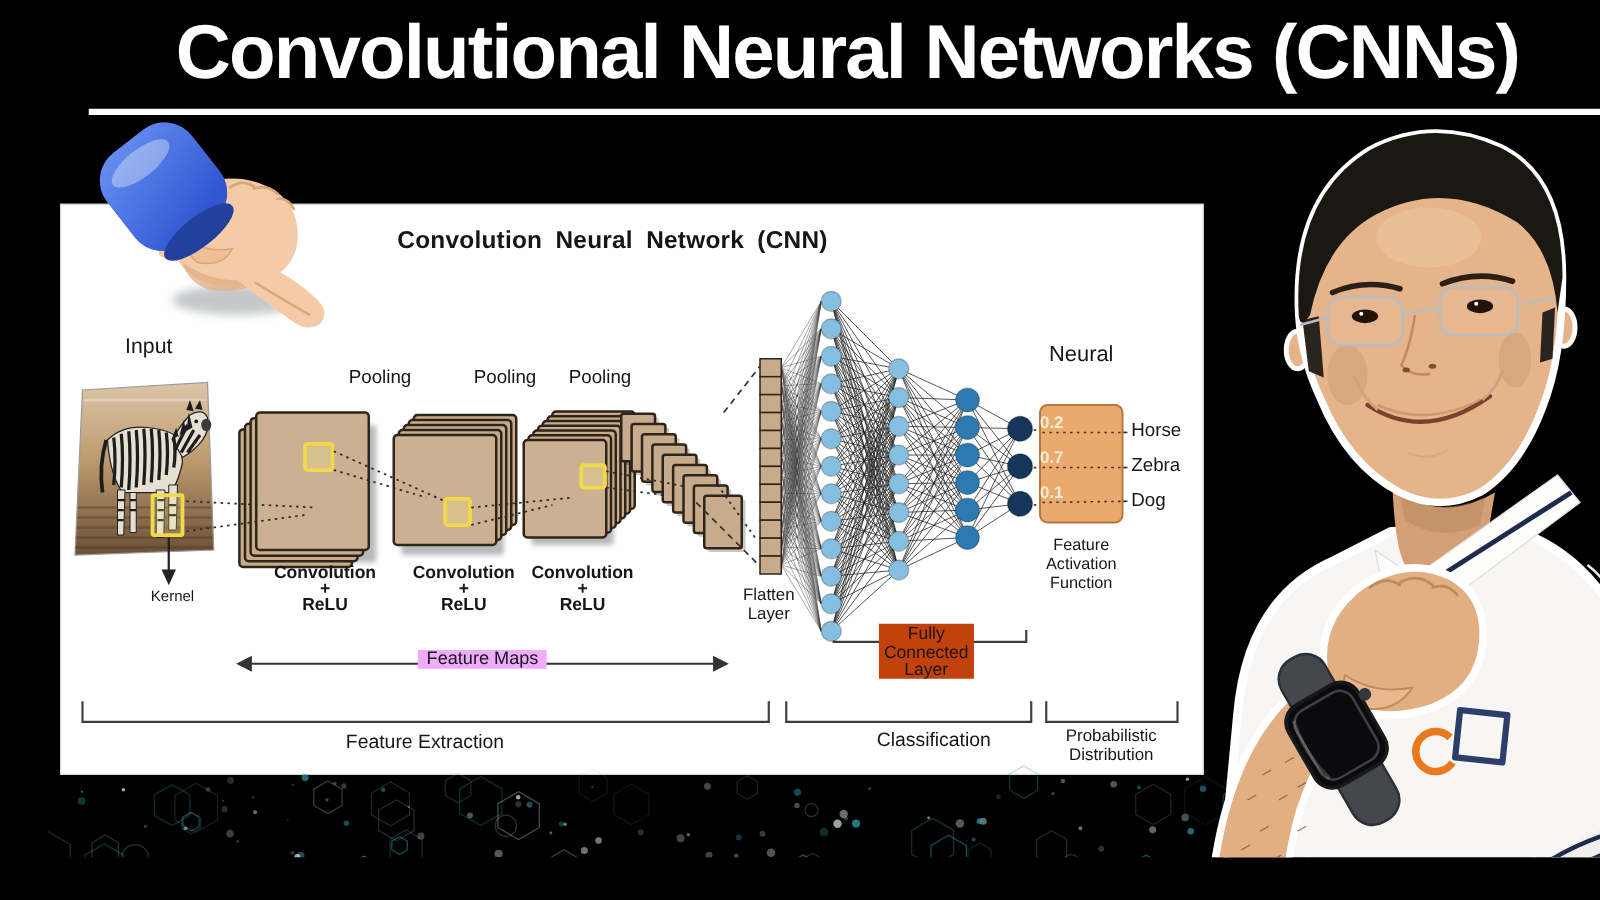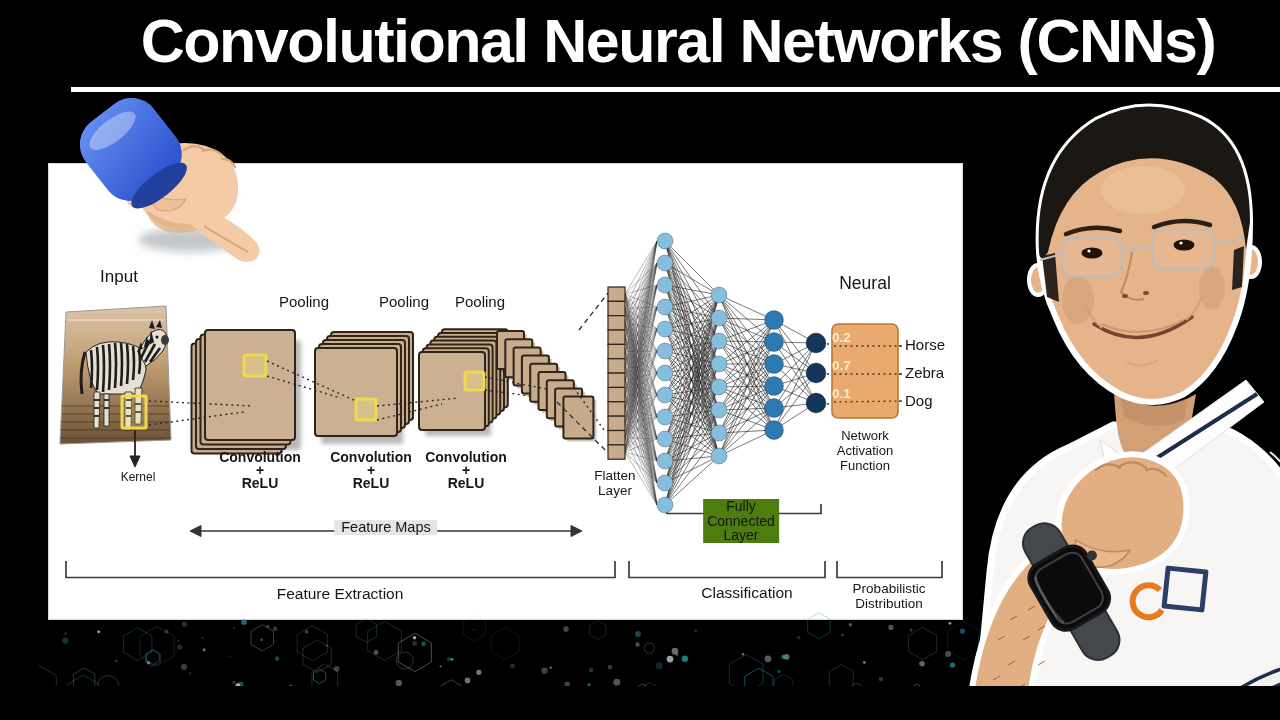--- a/index.html
+++ b/index.html
@@ -11,22 +11,22 @@
   .panel{position:absolute;left:10px;top:163px;width:913px;height:455px;background:#fff;
          border:1px solid #d8d8d8;z-index:1;}
   #gfx{position:absolute;left:0;top:0;z-index:2;pointer-events:none;}
   .lbl{position:absolute;z-index:3;color:#161616;white-space:nowrap;line-height:1.05;}
   .ctr{transform:translateX(-50%);text-align:center;}
   .dg-title{font-size:19.5px;font-weight:700;word-spacing:5px;letter-spacing:.2px;}
   .big{font-size:17px;text-align:right;}
   .med{font-size:15px;}
   .sm{font-size:13.5px;}
   .conv{font-size:14px;line-height:13px;font-weight:bold;}
-  .fm{font-size:14.5px;background:#e5e5e5;padding:0 7px;}
-  .fc{font-size:14px;line-height:14.5px;background:#4d7c0f;padding:0 4px;}
+  .fm{font-size:14.5px;background:#f0abfc;padding:0 7px;}
+  .fc{font-size:14px;line-height:14.5px;background:#c2410c;padding:0 4px;}
   .val{font-size:13.5px;font-weight:700;color:#f6ecd4;width:66px;transform:translateX(-50%);}
   .cls{font-size:15px;}
   .cap{font-size:13px;line-height:14.8px;}
   .sect{font-size:15.5px;}
 </style>
 </head>
 <body>
 
 <div id="stage">
 
@@ -845,20 +845,21 @@
       <g transform="rotate(-30 1030 590)">
         <rect x="1012" y="518" width="40" height="150" rx="18" stroke="#2c2f33" stroke-width="2" fill="#44484d"></rect>
         <rect x="1000" y="552" width="64" height="74" rx="16" stroke="#17181a" stroke-width="3" fill="#0b0b0d"></rect>
         <rect x="1006" y="558" width="52" height="62" rx="12" fill="none" stroke="rgba(255,255,255,.22)" stroke-width="2"></rect>
         <path d="M1008,562 Q1002,590 1010,616" stroke="rgba(255,255,255,.18)" stroke-width="3" fill="none"></path>
         <circle cx="1068" cy="572" r="5" fill="#33363a"></circle>
       </g>
     </g>
   </svg>
 
+  <div class="lbl ctr dg-title" style="left:452px;top:182px">Convolution  Neural  Network (CNN)</div>
   <div class="lbl ctr big" style="left:81px;top:268px">Input</div>
   <div class="lbl ctr med" style="left:266px;top:294px">Pooling</div>
   <div class="lbl ctr med" style="left:366px;top:294px">Pooling</div>
   <div class="lbl ctr med" style="left:442px;top:294px">Pooling</div>
 
   <div class="lbl ctr conv" style="left:222px;top:451px">
     <span>Convolution</span><br><span>+</span><br><span>ReLU</span>
   </div>
   <div class="lbl ctr conv" style="left:333px;top:451px">
     <span>Convolution</span><br><span>+</span><br><span>ReLU</span>
@@ -878,21 +879,21 @@
   </div>
 
   <div class="lbl ctr" style="left:827px;top:274px;font-size:17.5px">Neural</div>
   <div class="lbl val" style="left:827px;top:331px">0.2</div>
   <div class="lbl val" style="left:827px;top:359px">0.7</div>
   <div class="lbl val" style="left:827px;top:387px">0.1</div>
   <div class="lbl cls" style="left:867px;top:337px">Horse</div>
   <div class="lbl cls" style="left:867px;top:365px">Zebra</div>
   <div class="lbl cls" style="left:867px;top:393px">Dog</div>
   <div class="lbl ctr cap" style="left:827px;top:429px">
-    <span>Network</span><br><span>Activation</span><br><span>Function</span>
+    <span>Feature</span><br><span>Activation</span><br><span>Function</span>
   </div>
 
   <div class="lbl ctr sect" style="left:302px;top:586px">Feature Extraction</div>
   <div class="lbl ctr sect" style="left:709px;top:585px">Classification</div>
   <div class="lbl ctr sm" style="left:851px;top:581px;line-height:15px">
     <span>Probabilistic</span><br><span>Distribution</span>
   </div>
 </div>
 
 </body></html>

